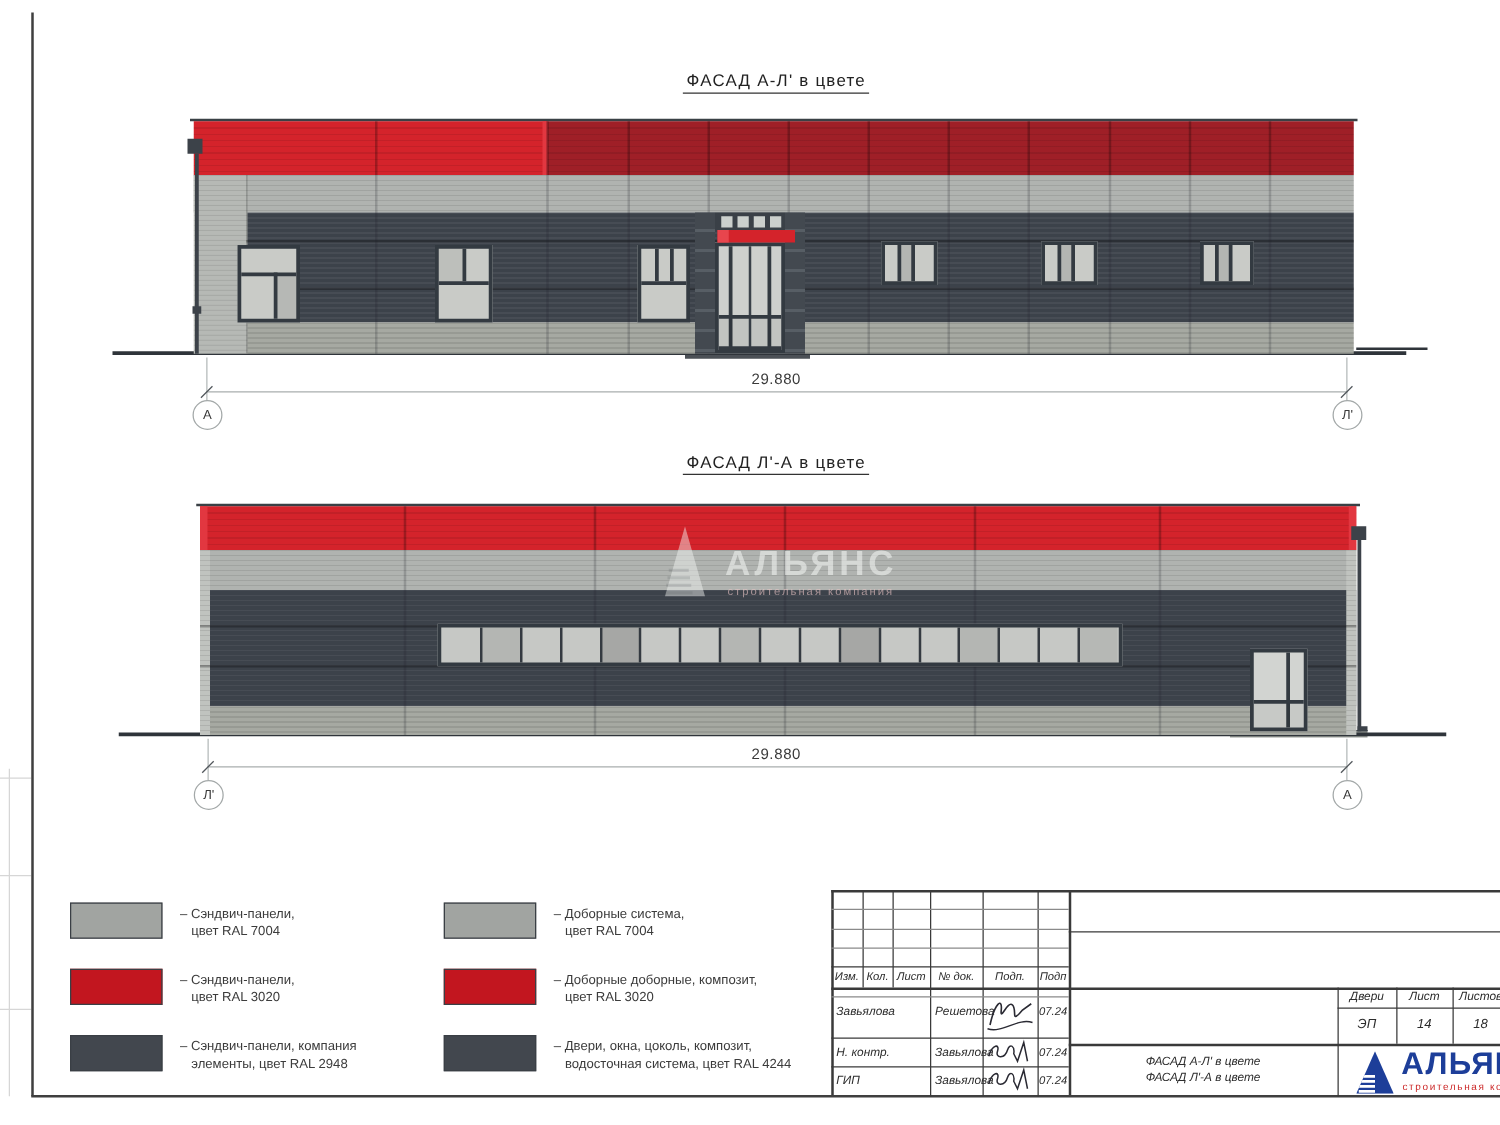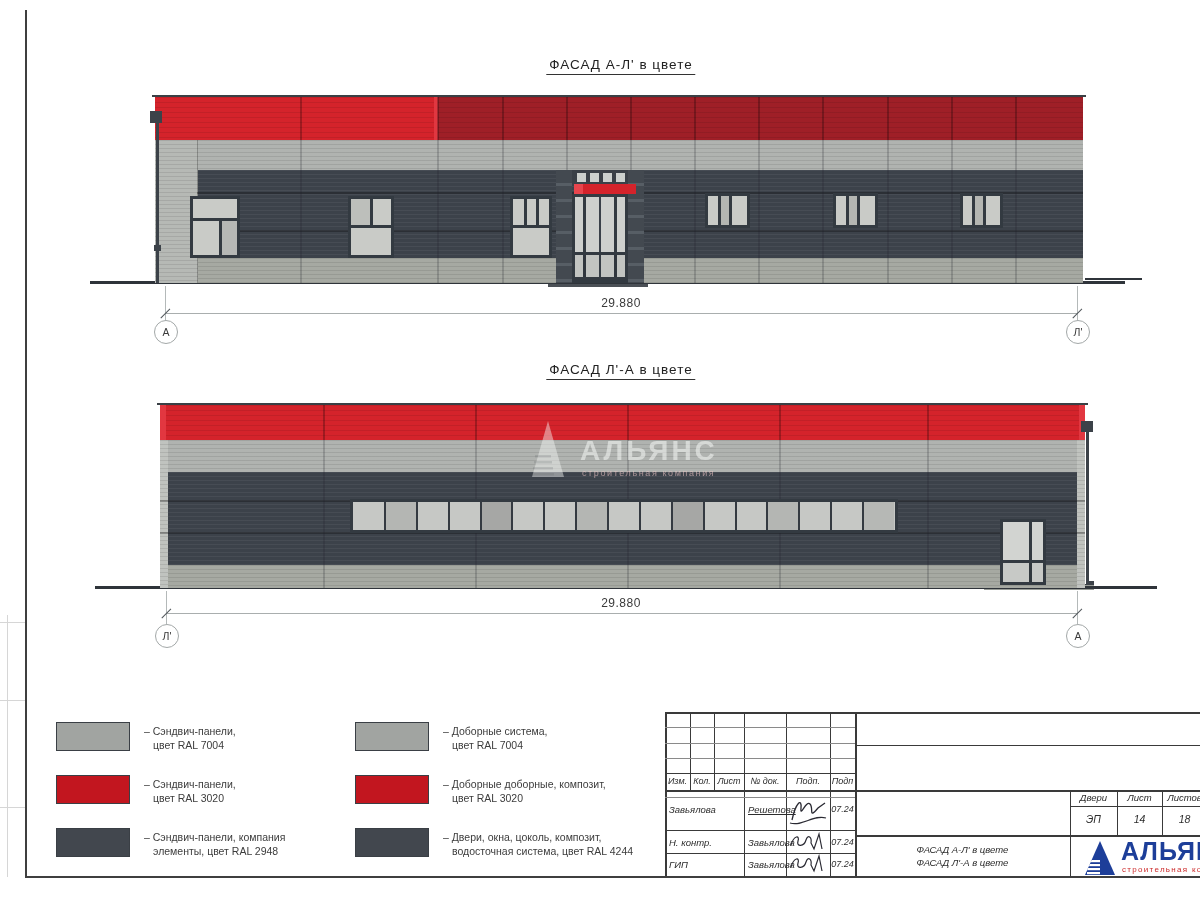--- a/index.html
+++ b/index.html
@@ -301,21 +301,21 @@
     <div class="tb-v" style="left:1162px;top:790px;height:45px;"></div>
 
     <div class="tb-txt tb-c" style="left:665px;top:776px;width:25px;font-size:9px;">Изм.</div>
     <div class="tb-txt tb-c" style="left:690px;top:776px;width:24px;font-size:9px;">Кол.</div>
     <div class="tb-txt tb-c" style="left:714px;top:776px;width:30px;font-size:9px;">Лист</div>
     <div class="tb-txt tb-c" style="left:744px;top:776px;width:42px;font-size:9px;">№ док.</div>
     <div class="tb-txt tb-c" style="left:786px;top:776px;width:44px;font-size:9px;">Подп.</div>
     <div class="tb-txt tb-c" style="left:830px;top:776px;width:25px;font-size:9px;">Подп</div>
 
     <div class="tb-txt" style="left:669px;top:804px;font-size:9.5px;">Завьялова</div>
-    <div class="tb-txt" style="left:748px;top:804px;font-size:9.5px;text-decoration:underline;">Решетова</div>
+    <div class="tb-txt" style="left:748px;top:804px;font-size:9.5px;">Решетова</div>
     <div class="tb-txt tb-c" style="left:830px;top:804px;width:25px;font-size:9px;">07.24</div>
     <div class="tb-txt" style="left:669px;top:837px;font-size:9.5px;">Н. контр.</div>
     <div class="tb-txt" style="left:748px;top:837px;font-size:9.5px;">Завьялова</div>
     <div class="tb-txt tb-c" style="left:830px;top:837px;width:25px;font-size:9px;">07.24</div>
     <div class="tb-txt" style="left:669px;top:859px;font-size:9.5px;">ГИП</div>
     <div class="tb-txt" style="left:748px;top:859px;font-size:9.5px;">Завьялова</div>
     <div class="tb-txt tb-c" style="left:830px;top:859px;width:25px;font-size:9px;">07.24</div>
 
     <svg class="sig" style="left:788px;top:794px;" width="40" height="34" viewBox="0 0 40 34">
       <path d="M4,26 C8,8 14,4 13,14 C12,24 18,6 22,10 C26,14 20,26 30,14 L37,9" fill="none" stroke="#2a2a33" stroke-width="1.3"></path>

